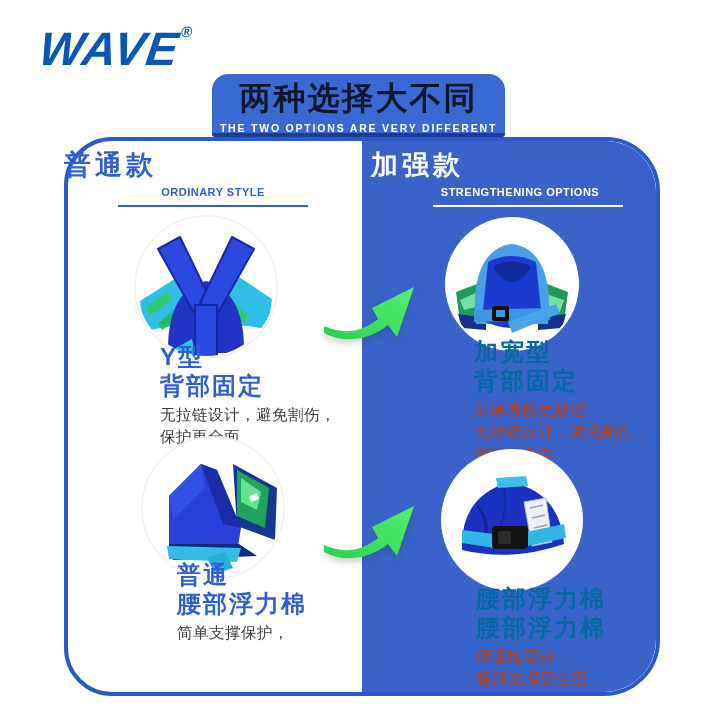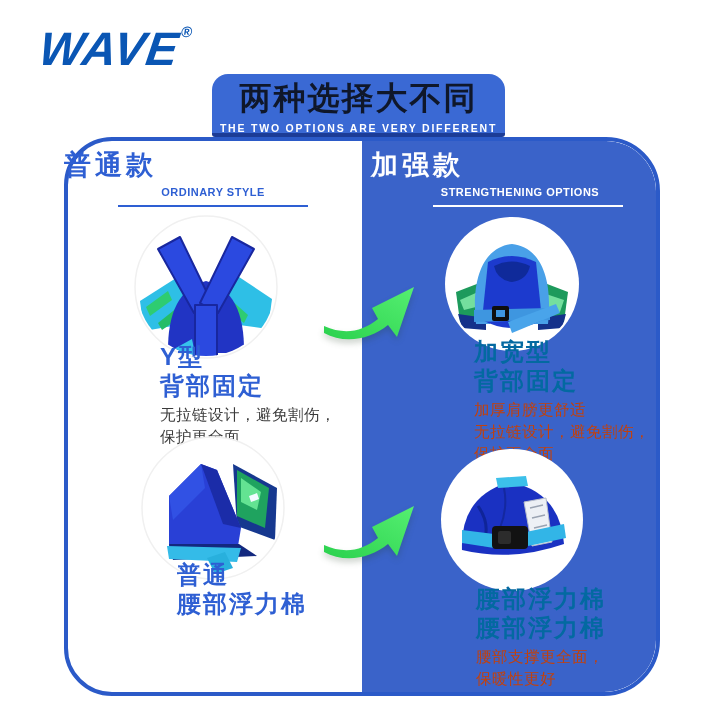--- a/index.html
+++ b/index.html
@@ -125,20 +125,21 @@
       <path d="M66,122 L84,116 L92,132 L74,138 Z" fill="#28b0dd"></path>
     </g>
   </svg>
 
   <div class="feature left" style="left:177px;top:560px;width:200px">
     <div class="f-head">
       <div>普通</div>
       <div>腰部浮力棉</div>
     </div>
     <div class="f-desc">
+      <div>简单支撑保护，</div>
     </div>
   </div>
 
   <svg class="photo" style="left:444px;top:216px" width="136" height="136" viewBox="0 0 136 136">
     <circle cx="68" cy="68" r="67" fill="#ffffff"></circle>
     <clipPath id="cr1">
         <circle cx="68" cy="68" r="65"></circle>
       </clipPath>
     <g clip-path="url(#cr1)">
       <path d="M12,76 L38,66 L42,108 L16,106 Z" fill="#1d9a5c"></path>
@@ -188,22 +189,22 @@
       <rect x="58" y="83" width="13" height="13" rx="2" fill="#2c2c2c"></rect>
     </g>
   </svg>
 
   <div class="feature right" style="left:476px;top:584px;width:210px">
     <div class="f-head">
       <div>腰部浮力棉</div>
       <div>腰部浮力棉</div>
     </div>
     <div class="f-desc">
+      <div>保暖性更好</div>
       <div>腰部支撑更全面，</div>
-      <div>保暖性更好</div>
     </div>
   </div>
 
   <svg class="arrow" style="left:322px;top:281px" width="92" height="60" viewBox="0 0 92 60">
     <defs>
       <linearGradient id="ag1" x1="0" y1="1" x2="1" y2="0">
         <stop offset="0" stop-color="#2bd14e"></stop>
           <stop offset="1" stop-color="#55ef71"></stop>
       </linearGradient>
     </defs>

